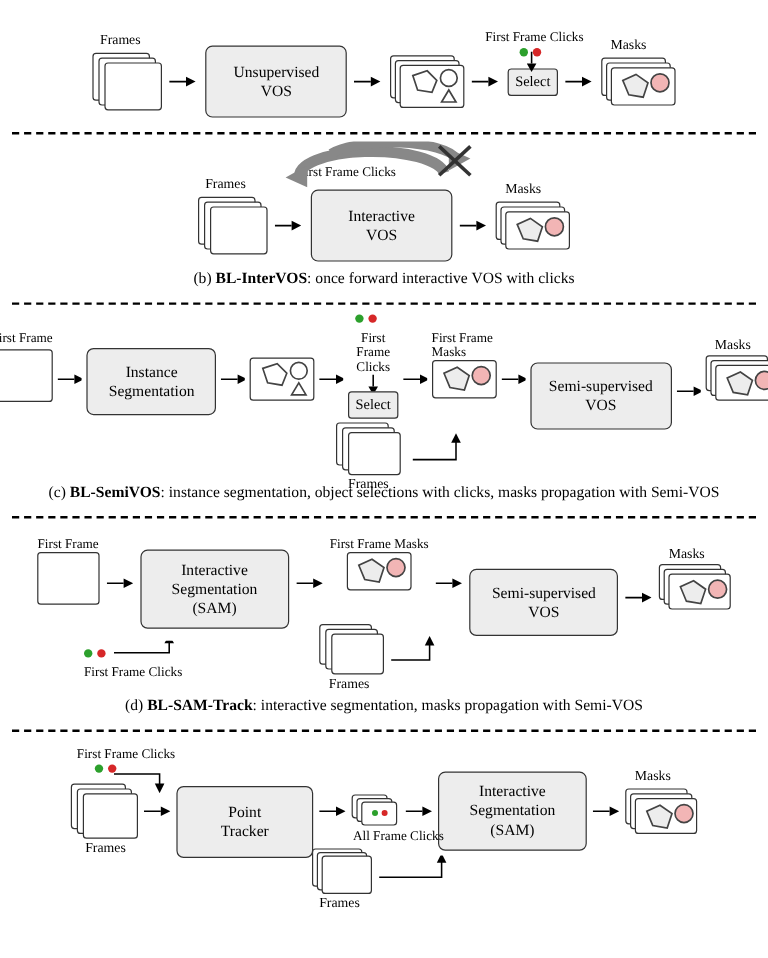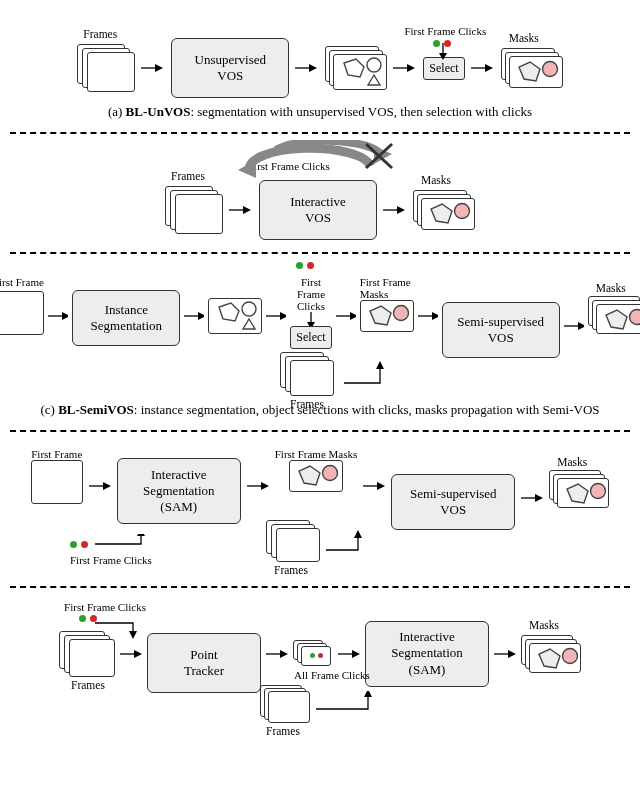--- a/index.html
+++ b/index.html
@@ -98,21 +98,20 @@
         <div class="frame" style="width:52px;height:30px;left:0;top:0;"></div>
         <div class="frame" style="width:52px;height:30px;left:4px;top:4px;"></div>
         <div class="shapes" style="width:52px;height:30px;position:absolute;left:8px;top:8px;">
             <svg class="icons" width="52" height="30">
               <use href="#shapes-sel"></use>
             </svg>
           </div>
       </div>
     </div>
   </div>
-  <div class="caption">(a) <b>BL-UnVOS</b><span>: segmentation with unsupervised VOS, then selection with clicks</span></div>
 </div>
 <hr class="divider">
 
 <div class="panel">
   <div style="position:relative;height:38px;">
     <div style="position:absolute;left:238px;top:18px;" class="smalltxt">First Frame Clicks</div>
     <div class="clicks" style="position:absolute;left:268px;top:4px;">
         <span class="dot g"></span>
         <span class="dot r"></span>
       </div>
@@ -147,20 +146,21 @@
         <div class="frame" style="width:52px;height:30px;left:0;top:0;"></div>
         <div class="frame" style="width:52px;height:30px;left:4px;top:4px;"></div>
         <div class="shapes" style="width:52px;height:30px;position:absolute;left:8px;top:8px;">
             <svg class="icons" width="52" height="30">
               <use href="#shapes-sel"></use>
             </svg>
           </div>
       </div>
     </div>
   </div>
+  <div class="caption">(b) <b>BL-InterVOS</b><span>: once forward interactive VOS with clicks</span></div>
 </div>
 <hr class="divider">
 
 <div class="panel">
   <div class="row" style="align-items:flex-start;margin-top:14px;gap:4px;">
     <div style="display:flex;flex-direction:column;align-items:center;gap:3px;">
       <div class="smalltxt">First Frame</div>
       <div class="frame top" style="width:50px;height:42px;position:relative;"></div>
     </div>
     <svg class="arrow" width="20" height="12" style="margin-top:34px">
@@ -304,20 +304,21 @@
         <div class="frame" style="width:42px;height:32px;left:5px;top:4px;"></div>
         <div class="frame top" style="width:42px;height:32px;left:10px;top:8px;"></div>
       </div>
       <div class="label" style="top:44px;left:8px;">Frames</div>
     </div>
     <svg width="60" height="30" style="position:absolute;left:312px;top:0;">
         <path d="M4 20 L36 20 L36 6" fill="none" stroke="#000" stroke-width="1.3"></path>
         <polygon points="32,8 40,8 36,0" fill="#000"></polygon>
       </svg>
   </div>
+  <div class="caption">(d) <b>BL-SAM-Track</b><span>: interactive segmentation, masks propagation with Semi-VOS</span></div>
 </div>
 <hr class="divider">
 
 <div class="panel">
   <div class="row" style="align-items:center;margin-top:18px;gap:5px;">
     <div style="position:relative;">
       <div class="label smalltxt" style="top:-30px;left:-4px;width:100px;">First Frame Clicks</div>
       <div class="clicks" style="position:absolute;top:-16px;left:20px;">
           <span class="dot g"></span>
           <span class="dot r"></span>

